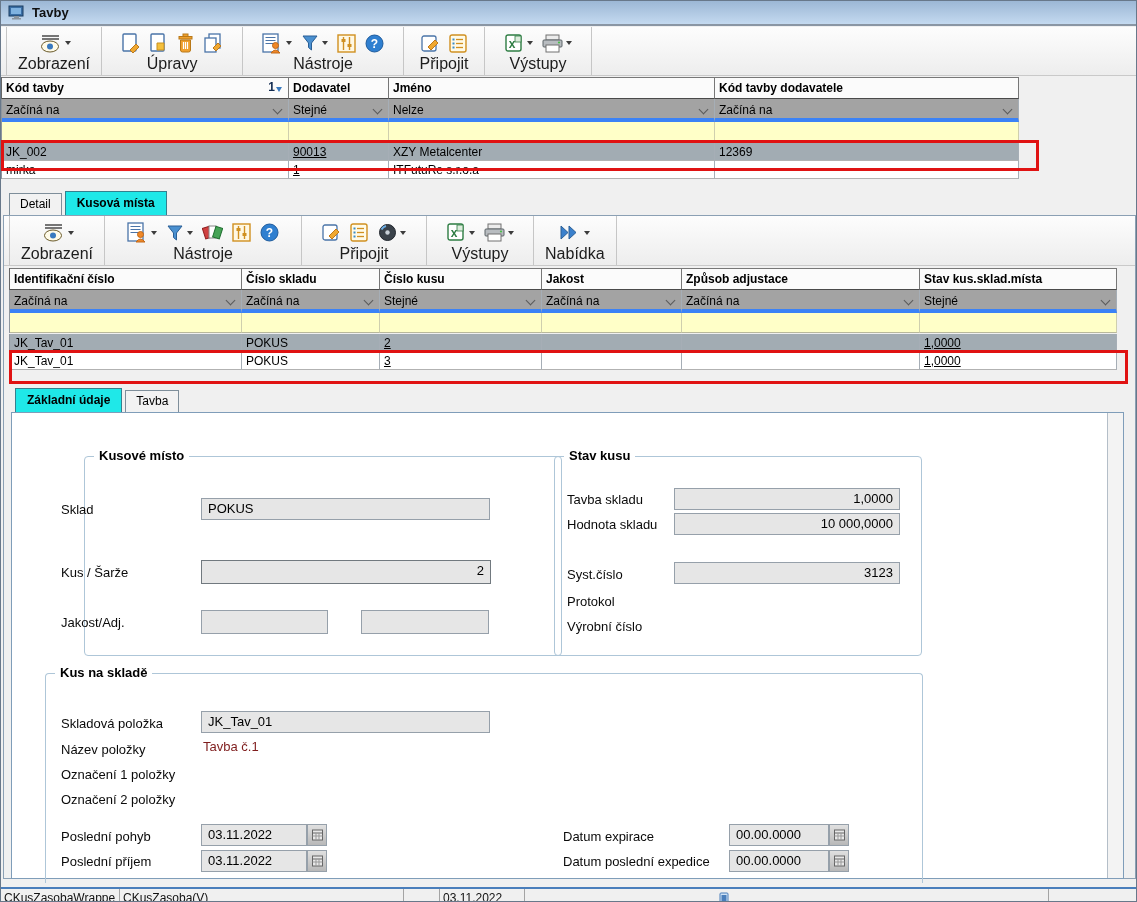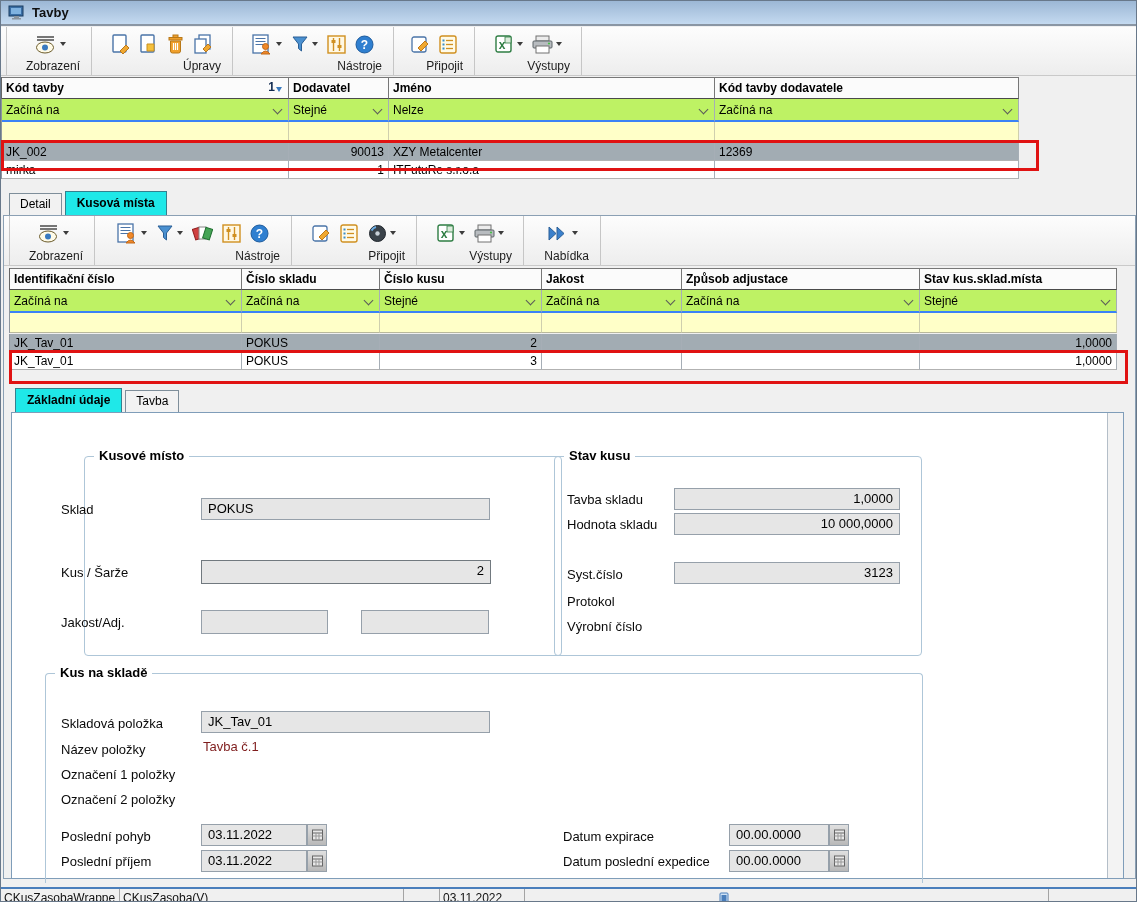--- a/index.html
+++ b/index.html
@@ -10,36 +10,36 @@
     background:linear-gradient(#9cb7d5,#c4daf0);border-bottom:2px solid #8a96a4;
     display:flex;align-items:center;gap:7px;padding-left:7px;}
   .titlebar .title{font-size:13px;font-weight:bold;color:#101010;}
   
   .toolbar{position:absolute;display:flex;align-items:stretch;
     background:linear-gradient(#fdfdfd,#ededed);border-bottom:1px solid #c9c9c9;box-sizing:border-box;}
   .tgroup{display:flex;flex-direction:column;justify-content:space-between;
     padding:5px 9px 2px 9px;border-right:1px solid #c6c6c6;}
   .tgroup.first{border-left:1px solid #c6c6c6;margin-left:5px;}
   .ticons{display:flex;align-items:center;justify-content:center;gap:9px;height:24px;}
-  .tlabel{font-size:12px;color:#1c1c1c;text-align:right;padding:1px 2px 0 2px;white-space:nowrap;}
+  .tlabel{font-size:16px;color:#1c1c1c;text-align:center;padding:1px 2px 0 2px;white-space:nowrap;}
   .tbtn{display:flex;align-items:center;cursor:default;}
   .caret{width:0;height:0;border-left:3.5px solid transparent;border-right:3.5px solid transparent;
     border-top:4px solid #3c3c3c;margin-left:3px;}
   
   .grow{position:absolute;display:flex;box-sizing:border-box;border-left:1px solid #8e969e;}
   .gcell{box-sizing:border-box;border-right:1px solid #a6aeb6;padding:2px 4px;font-size:12px;
     white-space:nowrap;overflow:hidden;color:#000;position:relative;}
   .ghead{border-left:1px solid #666;}
   .ghead .gcell{font-weight:bold;background:#fbfbfb;border-right:1px solid #777;
     border-top:1px solid #777;border-bottom:1px solid #4a4a4a;padding-top:3px;}
-  .gfilter .gcell{background:#bef264;border-bottom:2px solid #3b82f6;padding-top:4px;}
+  .gfilter .gcell{background:#a3a3a3;border-bottom:4px solid #3b82f6;padding-top:4px;}
   .gyellow .gcell{background:#ffffc8;border-bottom:1px solid #b9b99b;border-right:1px solid #cfcfae;}
   .gdata .gcell{background:#fff;border-bottom:1px solid #b2b2b2;}
   .gsel .gcell{background:#a2acb3;}
-  .num{text-align:right;}
+  .num{text-align:left;text-decoration:underline;}
   .chev{position:absolute;right:7px;top:7px;width:6px;height:6px;
     border-right:1.6px solid #5a5a5a;border-bottom:1.6px solid #5a5a5a;transform:rotate(45deg);}
   .sortwrap{position:absolute;right:6px;top:2px;display:flex;align-items:center;}
   .sortnum{font-size:12px;font-weight:bold;color:#102a50;}
   .sortarrow{width:0;height:0;border-left:3px solid transparent;border-right:3px solid transparent;
     border-top:5px solid #3a7abf;margin-left:1px;margin-top:4px;}
   .redbox{position:absolute;border:3px solid #e01212;pointer-events:none;z-index:5;}
   
   .tabstrip{position:absolute;display:flex;align-items:flex-end;}
   .tab{font-size:12px;padding:3px 10px 4px 10px;border:1px solid #7e8e9a;border-bottom:none;

